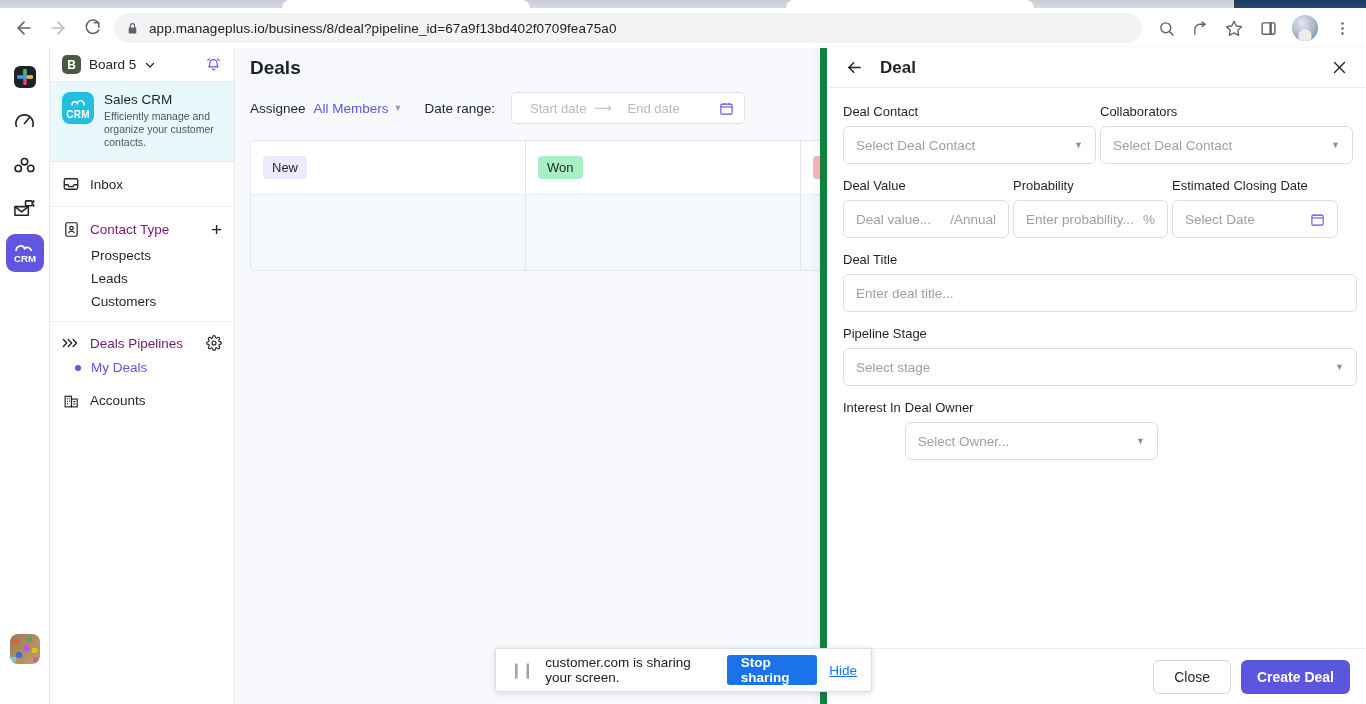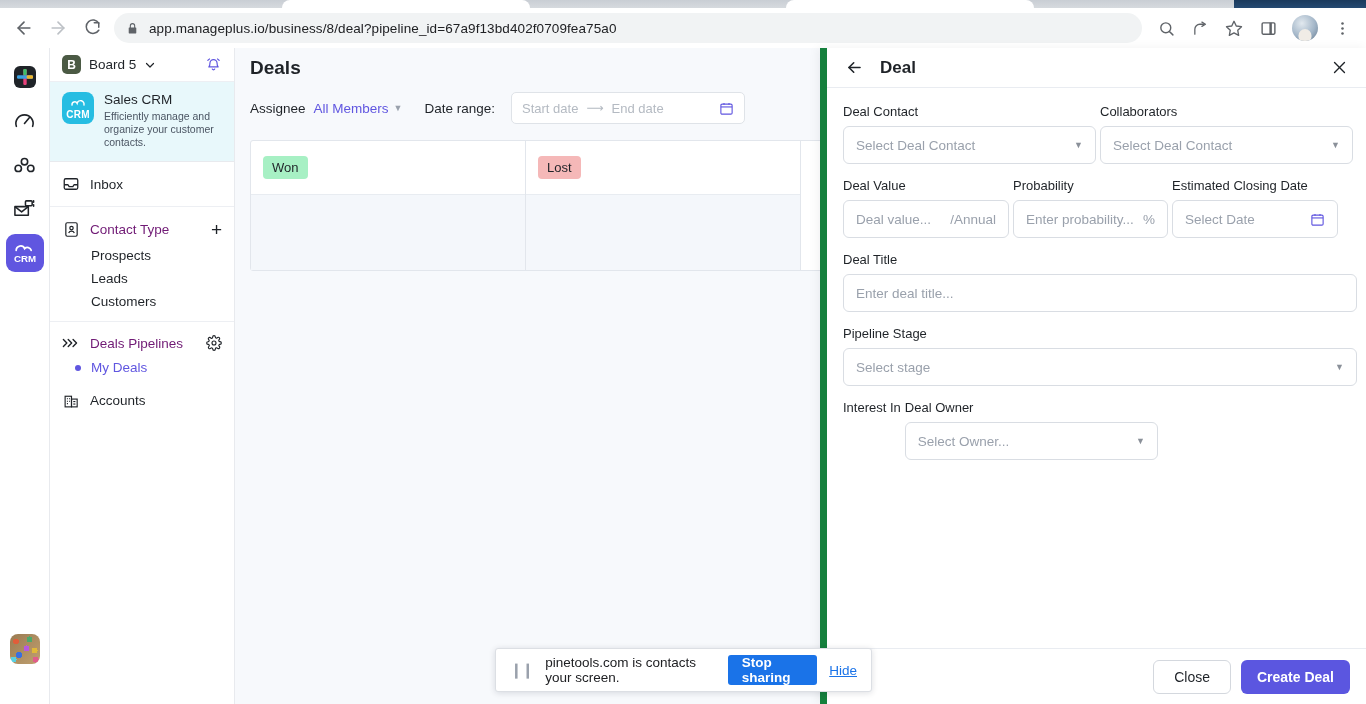--- a/index.html
+++ b/index.html
@@ -151,21 +151,21 @@
   #page-title { font-size: 19px; font-weight: 700; color: #1f2328; padding: 9px 0 0 15px; }
   #filters { display: flex; align-items: center; gap: 8px; padding: 13px 0 0 15px; }
   .filter-label { font-size: 13.5px; color: #1f2328; }
   #assignee-value { font-size: 13.5px; color: #6056e0; }
   #assignee-caret { color: #9aa1ac; font-size: 9px; margin-left: -3px; }
   #date-range-box {
     margin-left: 8px; width: 234px; height: 32px; background: #fff;
     border: 1px solid #dfe3e8; border-radius: 5px;
     display: flex; align-items: center; padding: 0 10px; gap: 6px;
   }
-  .date-ph { font-size: 13px; color: #b4bac2; }
+  .date-ph { font-size: 13px; color: #b4bac2; margin-left: 8px; }
   #date-arrow { color: #b4bac2; font-size: 12px; margin: 0 2px; }
   #cal-icon { margin-left: auto; color: #6056e0; display: flex; align-items: center; }
 
   #board {
     margin: 16px 0 0 15px; background: #fff; border: 1px solid #e2e6ec;
     border-radius: 3px; height: 131px; display: flex; width: 1100px;
   }
   .board-col { width: 275px; border-right: 1px solid #e2e6ec; display: flex; flex-direction: column; }
   .board-col-head { height: 53px; display: flex; align-items: center; padding-left: 12px; }
   .stage-chip {
@@ -479,20 +479,26 @@
               <line x1="8" y1="3" x2="8" y2="6"></line>
               <line x1="16" y1="3" x2="16" y2="6"></line>
             </svg>
         </span>
       </div>
     </div>
 
     <div id="board">
       <div class="board-col">
         <div class="board-col-head">
+          <span class="stage-chip" style="background:#eceafc;">New</span>
+        </div>
+        <div class="board-col-body"></div>
+      </div>
+      <div class="board-col">
+        <div class="board-col-head">
           <span class="stage-chip" style="background:#a7f0c4;">Won</span>
         </div>
         <div class="board-col-body"></div>
       </div>
       <div class="board-col">
         <div class="board-col-head">
           <span class="stage-chip" style="background:#f5b8b8;">Lost</span>
         </div>
         <div class="board-col-body"></div>
       </div>
@@ -608,16 +614,16 @@
 
     <div id="deal-foot">
       <div id="close-btn">Close</div>
       <div id="create-deal-btn">Create Deal</div>
     </div>
   </div>
 </div>
 
 <div id="share-bar">
   <span id="share-pause">❙❙</span>
-  <span id="share-text">pinetools.com is contacts your screen.</span>
+  <span id="share-text">customer.com is sharing your screen.</span>
   <div id="stop-sharing-btn">Stop sharing</div>
   <span id="hide-link">Hide</span>
 </div>
 
 </body></html>

